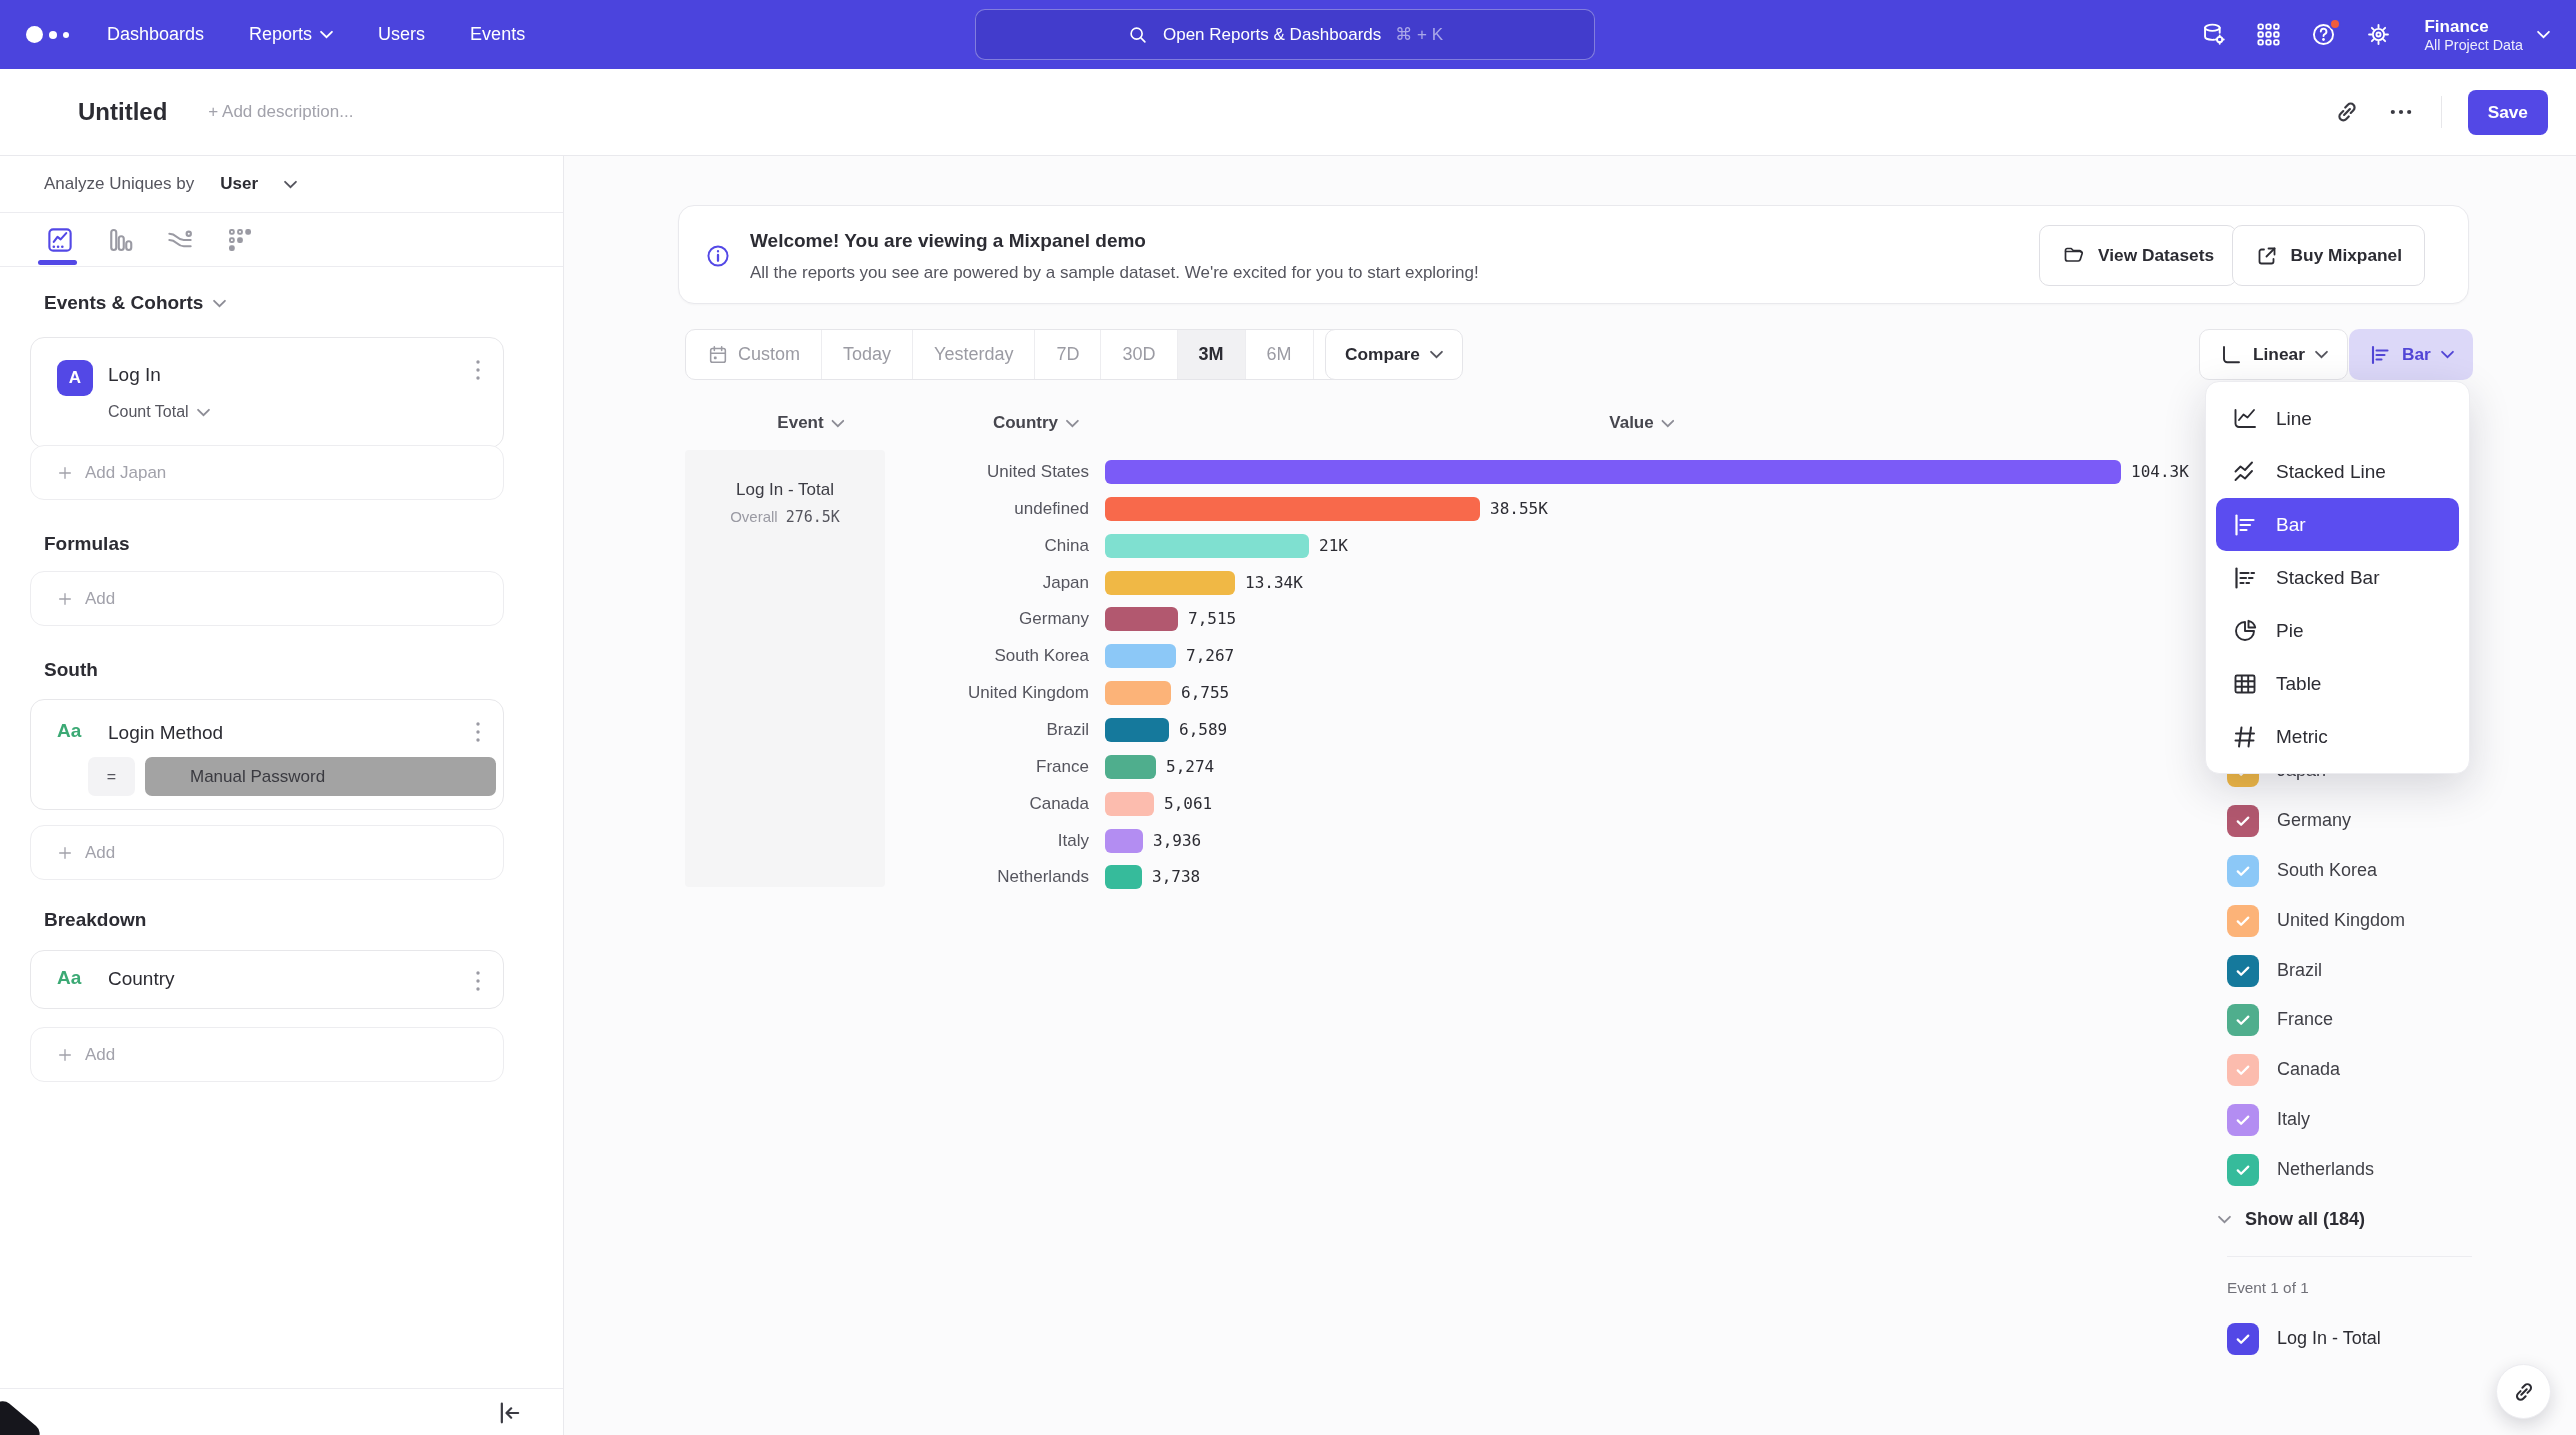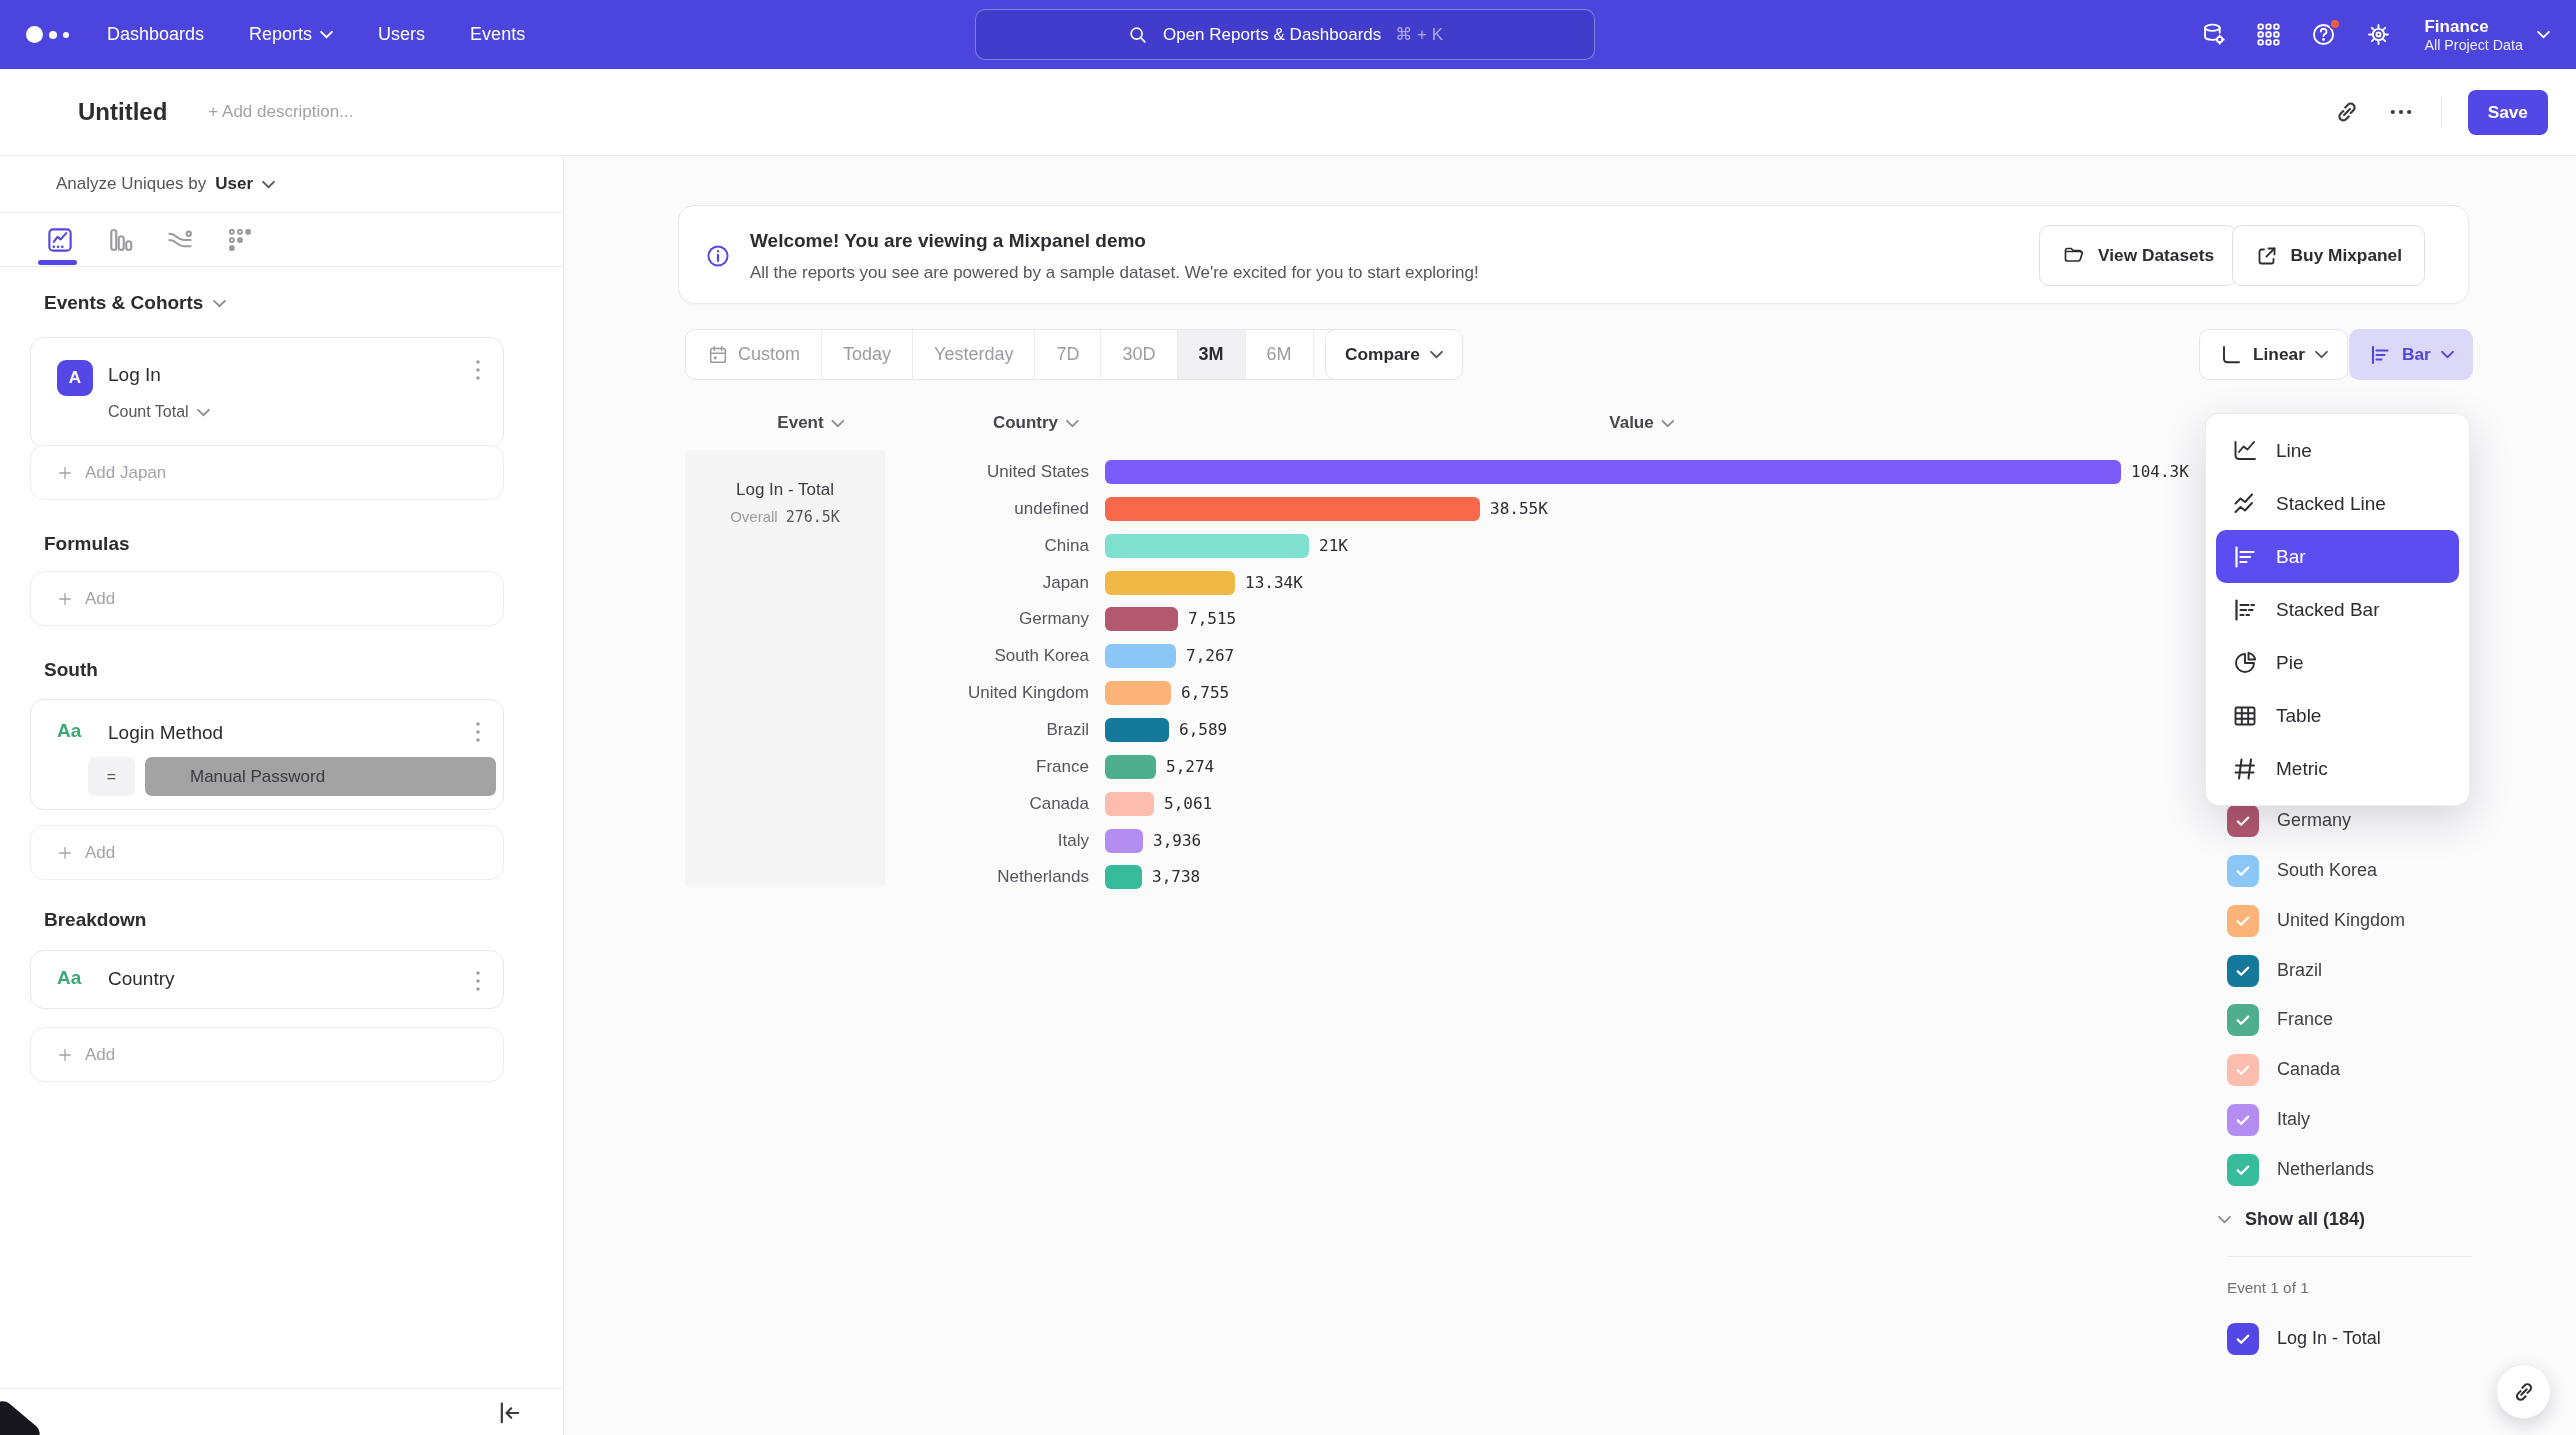--- a/index.html
+++ b/index.html
@@ -39,21 +39,21 @@
   .icobtn svg { width:100%; height:100%; }
   .vdiv { width:1px; height:32px; background:#e7e7ea; }
   .save { height:45px; padding:0 20px; background:#5348e6; border-radius:8px; color:#fff; font-size:17.3px; font-weight:600; display:flex; align-items:center; }
 
   
   .content { display:flex; height:1279px; }
   .sidebar { width:564px; flex:none; background:#fff; border-right:1px solid #e9e9ed; position:relative; }
   .main { flex:1; position:relative; background:#fbfbfc; }
 
   
-  .sb-row1 { position:absolute; left:0; top:0; width:100%; height:57px; border-bottom:1px solid #ececf0; display:flex; align-items:center; padding-left:56px; gap:9px; }
+  .sb-row1 { position:absolute; left:0; top:0; width:100%; height:57px; border-bottom:1px solid #ececf0; display:flex; align-items:center; padding-left:44px; gap:26px; }
   .sb-row1 .lab { font-size:17px; color:#55555e; }
   .sb-row1 .val { font-size:17px; font-weight:700; color:#2c2c33; }
   .sb-tabs { position:absolute; left:0; top:57px; width:100%; height:54px; border-bottom:1px solid #ececf0; }
   .sb-tab { position:absolute; top:12px; width:30px; height:30px; color:#9a9aa3; }
   .sb-tab svg { width:100%; height:100%; }
   .sb-tab.active { color:#5348e6; }
   .tab-underline { position:absolute; left:38px; top:47px; width:39px; height:5px; background:#5348e6; border-radius:3px; }
   .sb-h { position:absolute; left:44px; font-size:19px; font-weight:700; color:#2c2c33; display:flex; align-items:center; gap:10px; }
   .sb-h .chev { color:#8d8d96; }
   .scard { position:absolute; left:30px; width:474px; background:#fff; border:1px solid #e7e7ea; border-radius:14px; }
@@ -101,21 +101,21 @@
   .ep-series { font-size:17px; color:#3c3c44; margin-bottom:8px; }
   .ep-overall { font-size:15px; color:#9a9aa3; }
   .ep-overall b { font-family:"DejaVu Sans Mono", monospace; font-weight:400; color:#55555e; margin-left:8px; font-size:15px; }
   .bar-row { position:absolute; left:168px; height:37px; display:flex; align-items:center; }
   .bar-cat { width:357px; text-align:right; font-size:17px; color:#55555e; flex:none; }
   .bar { height:24px; border-radius:6px; margin-left:16px; flex:none; }
   .bar-val { font-family:"DejaVu Sans Mono", monospace; font-size:16px; color:#2c2c33; margin-left:10px; white-space:nowrap; }
 
   
   .menu { position:absolute; left:1641px; top:225px; width:265px; background:#fff; border:1px solid #ececf0; border-radius:14px;
-          box-shadow:0 14px 43px rgba(25,25,50,.16); padding:10px 0; z-index:20;margin-top:32px; }
+          box-shadow:0 14px 43px rgba(25,25,50,.16); padding:10px 0; z-index:20; }
   .menu-item { height:53px; margin:0 10px; border-radius:10px; display:flex; align-items:center; gap:17px; padding:0 15px; font-size:19px; font-weight:500; color:#2c2c33; }
   .menu-item .mi-icon { width:28px; height:28px; flex:none; }
   .menu-item .mi-icon svg { width:100%; height:100%; }
   .menu-item.active { background:#5b4df0; color:#fff; }
 
   
   .tip { position:absolute; left:1431px; top:345px; width:209px; height:189px; background:#26262e; border-radius:10px; padding:12px; z-index:30; }
   .tip-arrow { position:absolute; right:-9px; top:22px; width:0; height:0; border-top:9px solid transparent; border-bottom:9px solid transparent; border-left:10px solid #26262e; }
   .tip-card { position:relative; background:#fff; border-radius:8px; height:95px; }
   .tip-card .mb { position:absolute; left:10px; height:22px; border-radius:5px; }

